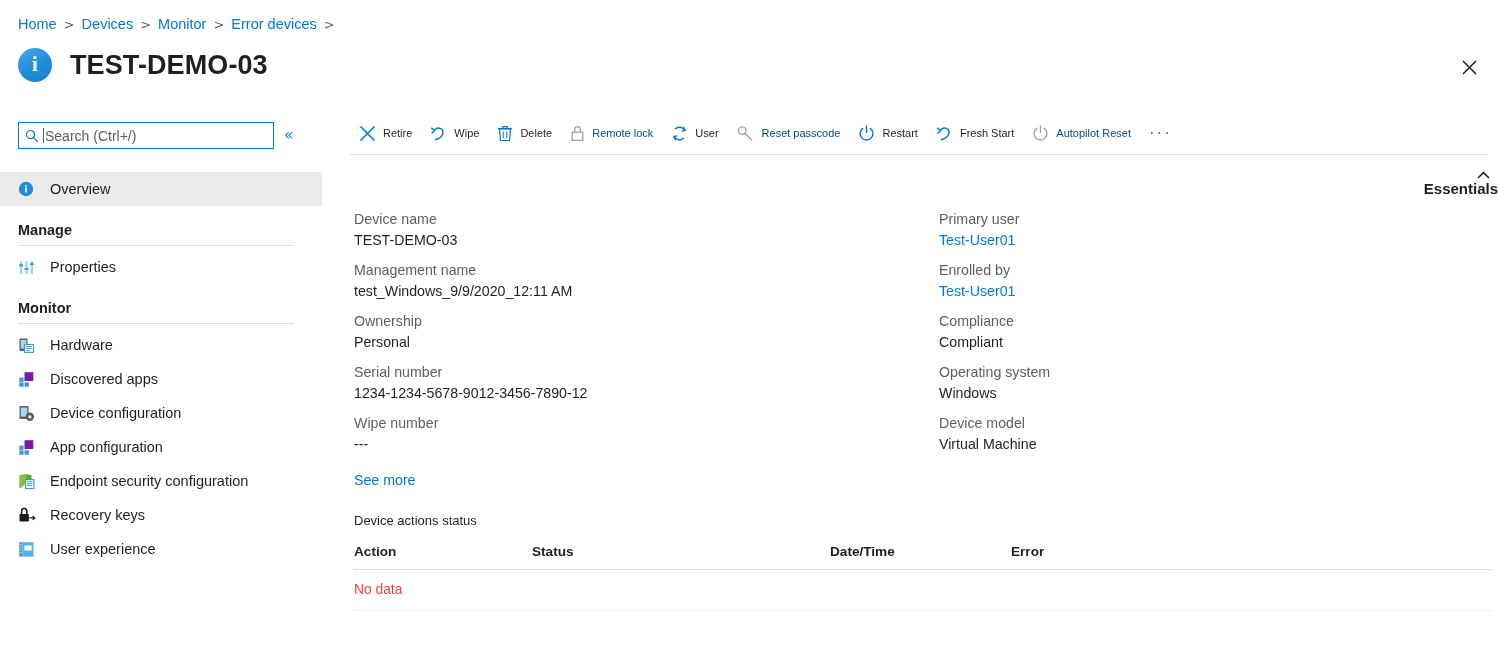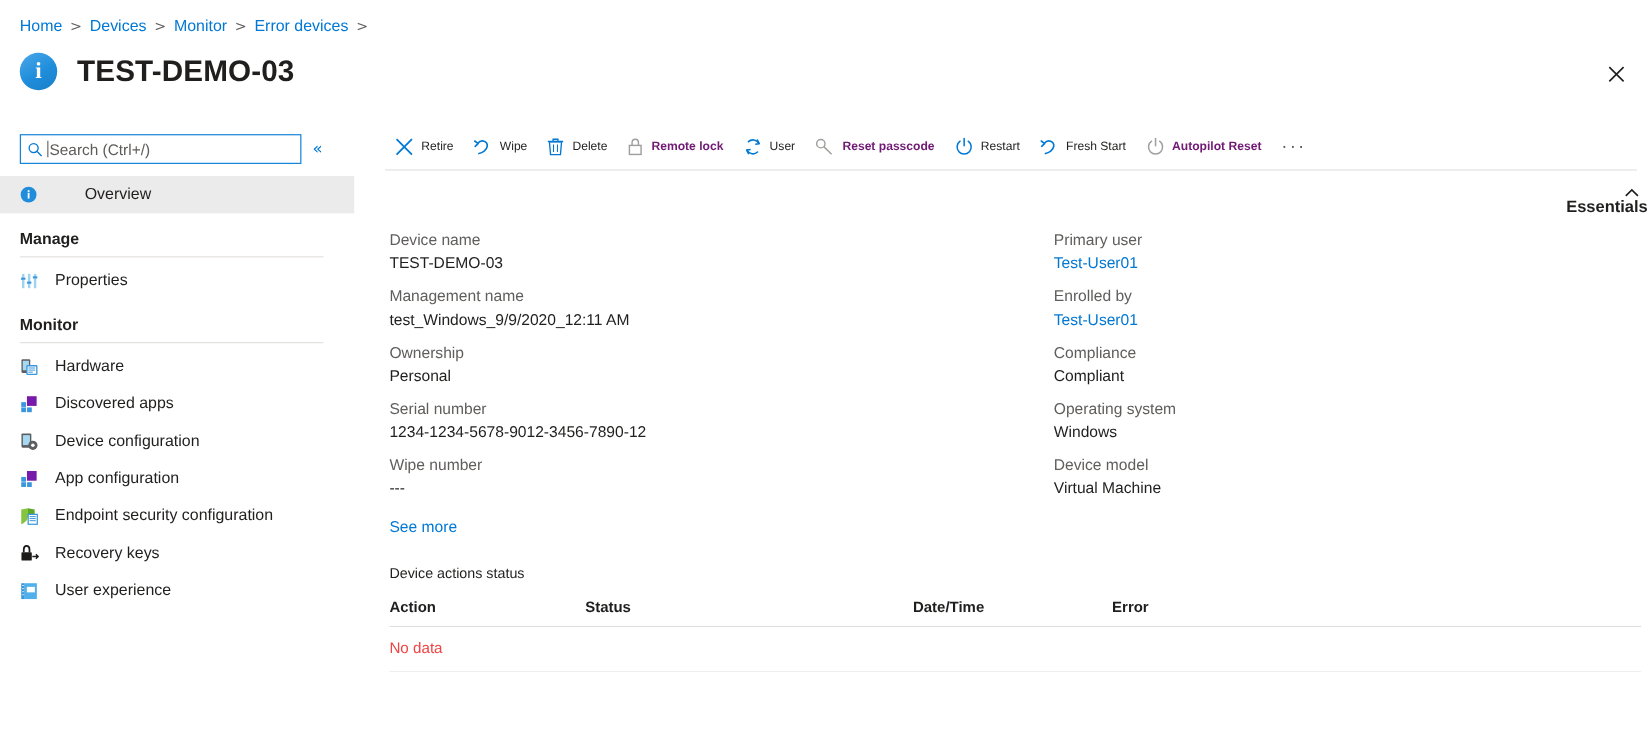--- a/index.html
+++ b/index.html
@@ -91,59 +91,58 @@
   .nav-ico { width: 22px; flex: none; display: flex; align-items: center; }
   .nav-label { margin-left: 10px; }
 
   .nav-section {
     margin-top: 16px; padding-left: 18px;
     font-size: 14.5px; font-weight: bold; color: #201f1e;
   }
   .nav-rule {
     margin: 7px 0 4px 18px; width: 276px; height: 1px; background: #e1dfdd;
   }
-  .nav-top { margin-top: 11px; gap: 27px; }
+  .nav-top { margin-top: 23px; }
 
   
   .content {
     position: absolute; left: 340px; top: 112px;
     width: 1158px; height: 560px;
   }
 
   
   .cmdbar {
     display: flex; align-items: center; height: 42px;
     padding-left: 10px;
   }
   .cmd {
     display: flex; align-items: center;
     height: 30px; padding: 0 9px;
     font-size: 11px; color: #201f1e; cursor: pointer;
     white-space: nowrap;
   }
   .cmd .ci { display: flex; align-items: center; margin-right: 7px; color: #0078d4; }
-  .cmd.disabled { color: #701a75; cursor: default; font-weight: bold; }
+  .cmd.disabled { color: #0c4a6e; cursor: default; }
   .cmd.disabled .ci { color: #a19f9d; }
   .cmd.ellipsis { font-size: 17px; color: #605e5c; letter-spacing: 2px; padding-top: 0; }
   .cmd-rule {
     margin-left: 10px; width: 1138px; height: 1px; background: #e1dfdd;
   }
 
   
   .essentials-head {
     display: flex; align-items: flex-end;
     margin: 16px 0 0 14px; cursor: pointer;
     font-size: 15px; font-weight: bold; color: #201f1e; flex-direction: column;
   }
   .essentials-head .chev { margin-right: 8px; display: flex; color: #201f1e; }
 
   .essentials-grid {
     margin: 14px 0 0 14px;
     display: flex;
-    gap: 19px;
   }
   .col { width: 585px; }
   .col.col2 { width: 520px; }
   .field { margin-bottom: 12px; }
   .field-label { font-size: 14.2px; color: #605e5c; line-height: 17px; }
   .field-value { font-size: 14.2px; color: #201f1e; line-height: 20px; margin-top: 2px; }
   .field-value.link { color: #0078d4; cursor: pointer; }
   .see-more {
     margin: 6px 0 0 14px; font-size: 14.2px; color: #0078d4; cursor: pointer;
     display: inline-block;

